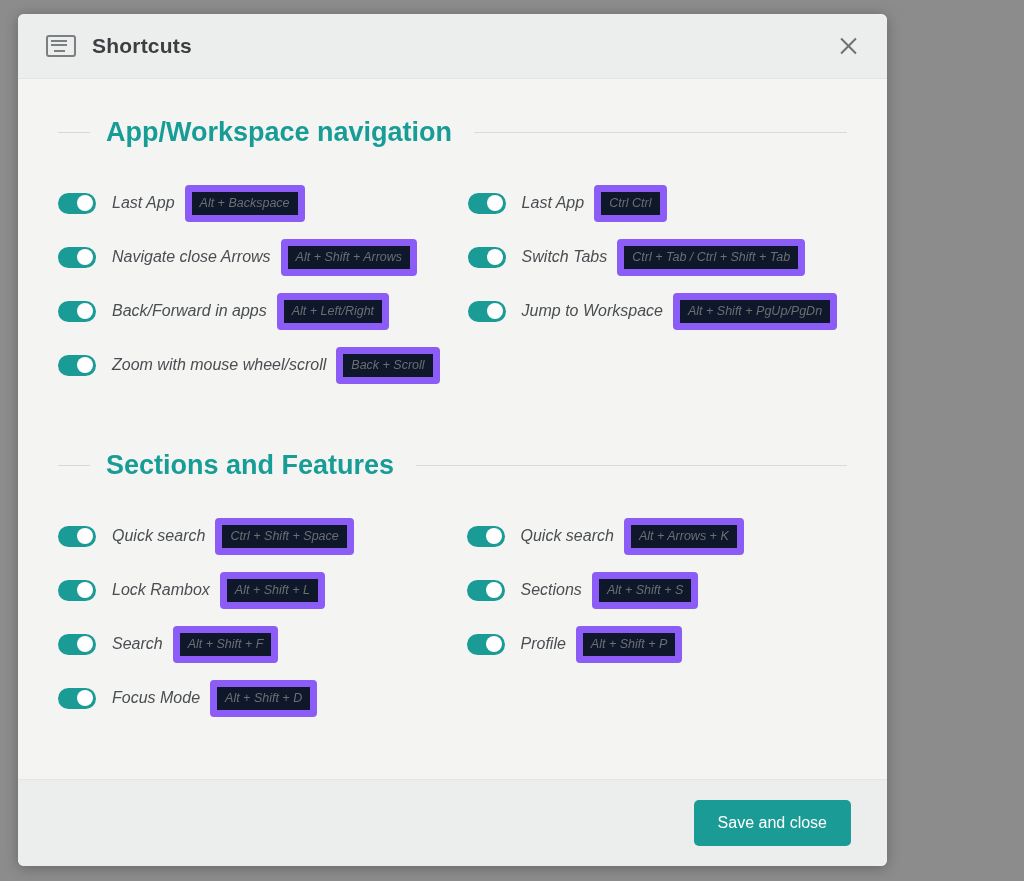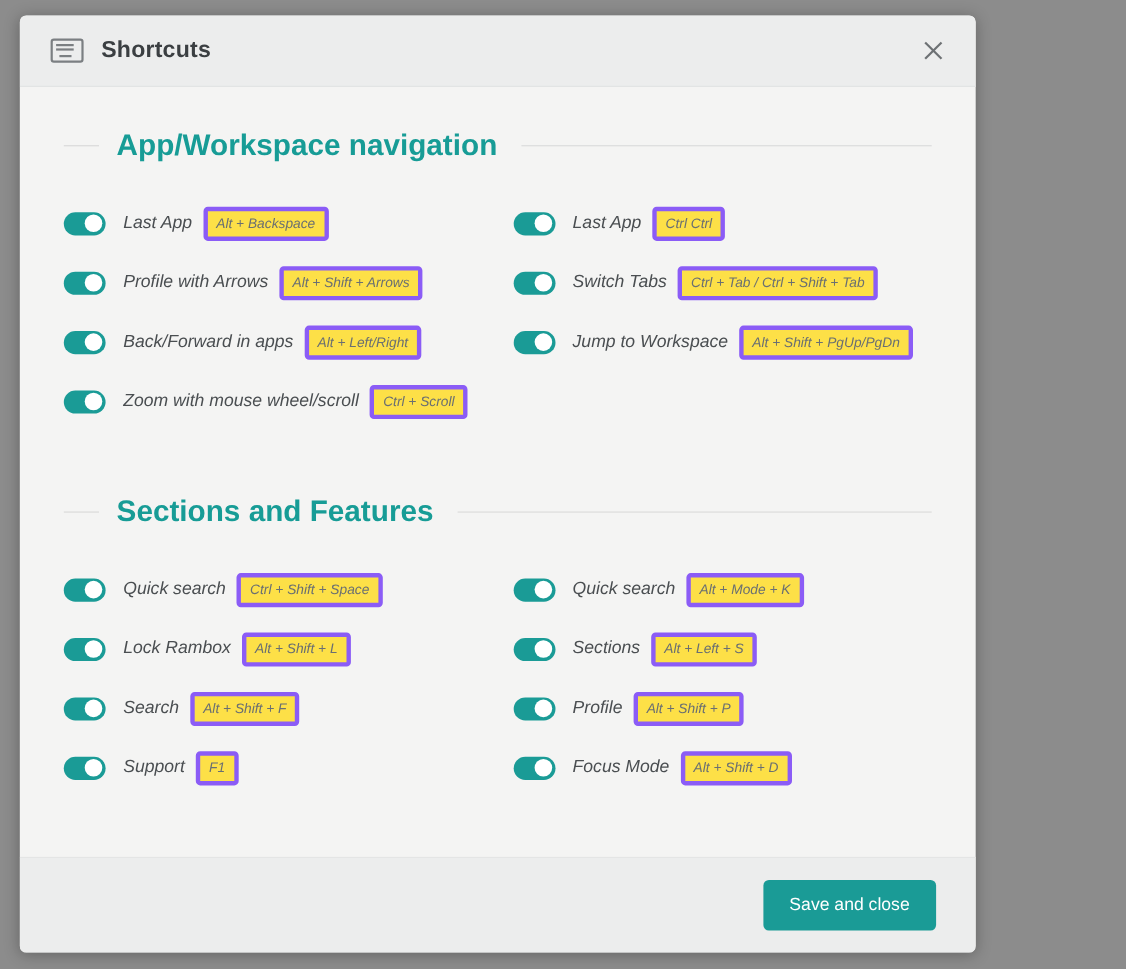--- a/index.html
+++ b/index.html
@@ -152,22 +152,22 @@
   }
   .row-label {
     font-size: 16px;
     color: #4a4e51;
     margin-right: 10px;
     white-space: nowrap;
   }
   .keycap {
     font-size: 12.5px;
     color: #6a6f72;
-    background: #fde047;
-    border: 4px solid #8b5cf6;
+    background: #0f172a;
+    border: 7px solid #8b5cf6;
     border-radius: 4px;
     padding: 4px 8px 5px 8px;
     white-space: nowrap;
   }
   .footer {
     flex: 0 0 auto;
     height: 86px;
     background: #eceded;
     border-top: 1px solid #e4e5e5;
     display: flex;
@@ -220,21 +220,21 @@
               <span class="knob"></span>
             </span>
           <span class="row-label">Last App</span>
           <span class="keycap">Ctrl Ctrl</span>
         </div>
 
         <div class="row">
           <span class="toggle">
               <span class="knob"></span>
             </span>
-          <span class="row-label">Profile with Arrows</span>
+          <span class="row-label">Navigate close Arrows</span>
           <span class="keycap">Alt + Shift + Arrows</span>
         </div>
         <div class="row">
           <span class="toggle">
               <span class="knob"></span>
             </span>
           <span class="row-label">Switch Tabs</span>
           <span class="keycap">Ctrl + Tab / Ctrl + Shift + Tab</span>
         </div>
 
@@ -251,21 +251,21 @@
               <span class="knob"></span>
             </span>
           <span class="row-label">Jump to Workspace</span>
           <span class="keycap">Alt + Shift + PgUp/PgDn</span>
         </div>
         <div class="row">
           <span class="toggle">
               <span class="knob"></span>
             </span>
           <span class="row-label">Zoom with mouse wheel/scroll</span>
-          <span class="keycap">Ctrl + Scroll</span>
+          <span class="keycap">Back + Scroll</span>
         </div>
 
       </div>
     </div>
 
     <div class="spacer-block"></div>
 
     <div class="section">
       <div class="section-head">
         <span class="rule-left"></span>
@@ -279,60 +279,53 @@
               <span class="knob"></span>
             </span>
           <span class="row-label">Quick search</span>
           <span class="keycap">Ctrl + Shift + Space</span>
         </div>
         <div class="row">
           <span class="toggle">
               <span class="knob"></span>
             </span>
           <span class="row-label">Quick search</span>
-          <span class="keycap">Alt + Mode + K</span>
+          <span class="keycap">Alt + Arrows + K</span>
         </div>
 
         <div class="row">
           <span class="toggle">
               <span class="knob"></span>
             </span>
           <span class="row-label">Lock Rambox</span>
           <span class="keycap">Alt + Shift + L</span>
         </div>
         <div class="row">
           <span class="toggle">
               <span class="knob"></span>
             </span>
           <span class="row-label">Sections</span>
-          <span class="keycap">Alt + Left + S</span>
+          <span class="keycap">Alt + Shift + S</span>
         </div>
 
         <div class="row">
           <span class="toggle">
               <span class="knob"></span>
             </span>
           <span class="row-label">Search</span>
           <span class="keycap">Alt + Shift + F</span>
         </div>
         <div class="row">
           <span class="toggle">
               <span class="knob"></span>
             </span>
           <span class="row-label">Profile</span>
           <span class="keycap">Alt + Shift + P</span>
         </div>
 
-        <div class="row">
-          <span class="toggle">
-              <span class="knob"></span>
-            </span>
-          <span class="row-label">Support</span>
-          <span class="keycap">F1</span>
-        </div>
         <div class="row">
           <span class="toggle">
               <span class="knob"></span>
             </span>
           <span class="row-label">Focus Mode</span>
           <span class="keycap">Alt + Shift + D</span>
         </div>
 
       </div>
     </div>

